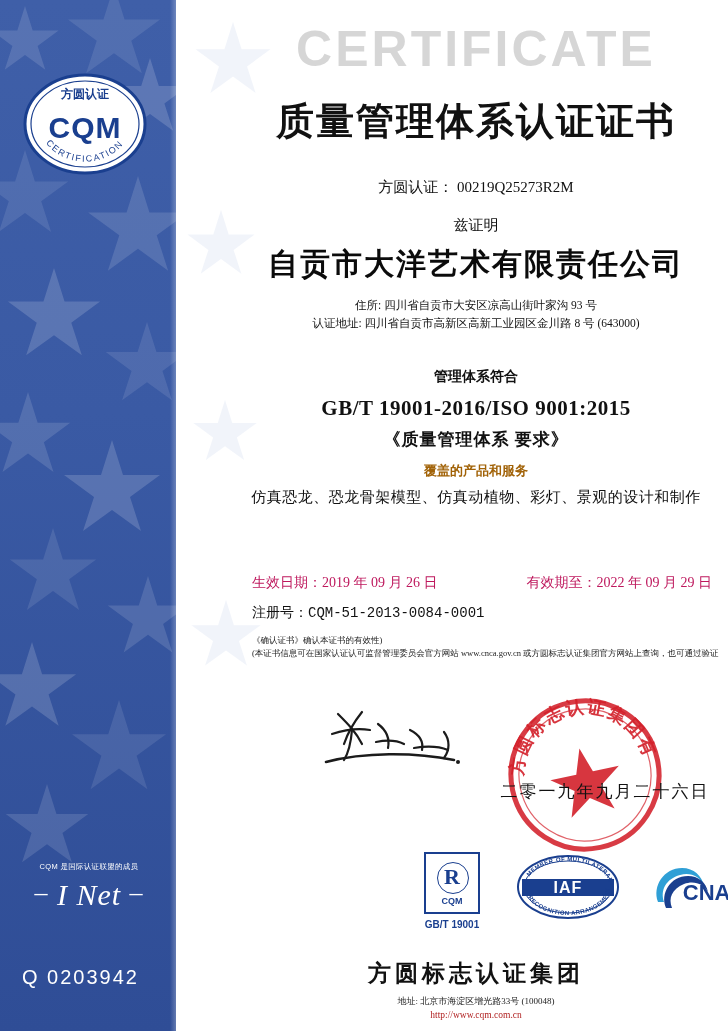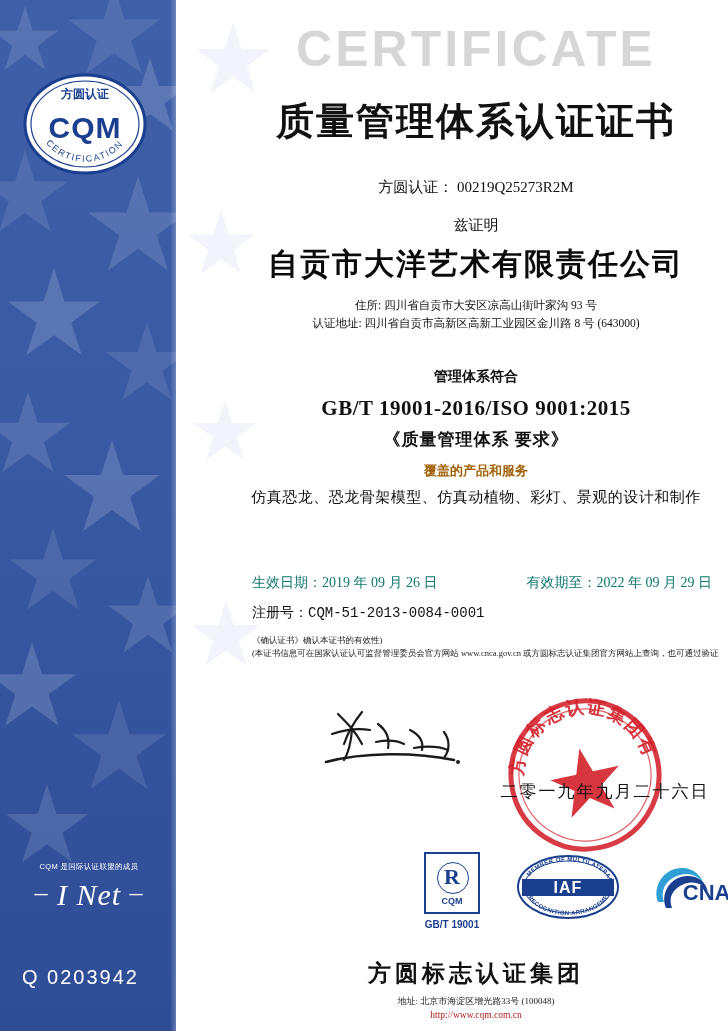--- a/index.html
+++ b/index.html
@@ -225,21 +225,21 @@
     letter-spacing: 0.5px;
   }
   .dates-row {
     position: absolute;
     top: 574px;
     left: 52px;
     width: 460px;
     display: flex;
     justify-content: space-between;
     font-size: 14px;
-    color: #0f766e;
+    color: #be185d;
   }
   .reg-row {
     position: absolute;
     top: 604px;
     left: 52px;
     width: 460px;
     font-size: 14px;
     color: #111;
     font-family: Liberation Mono, monospace;
   }

